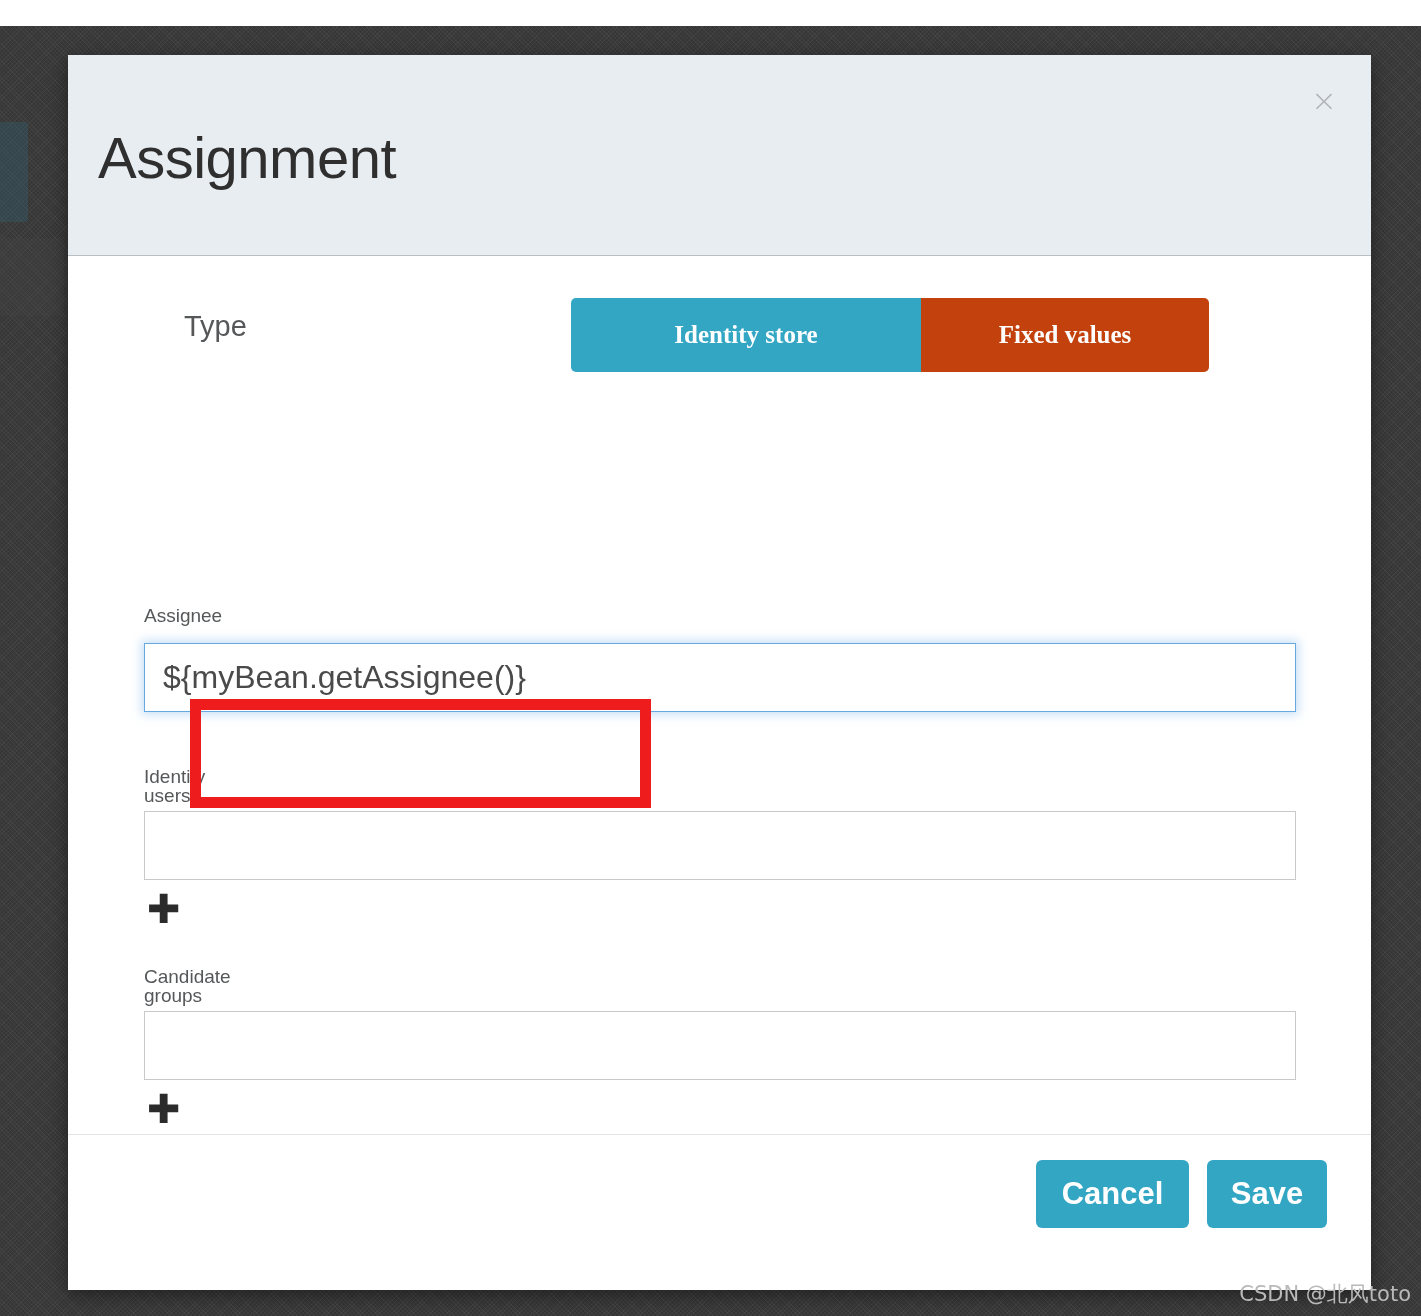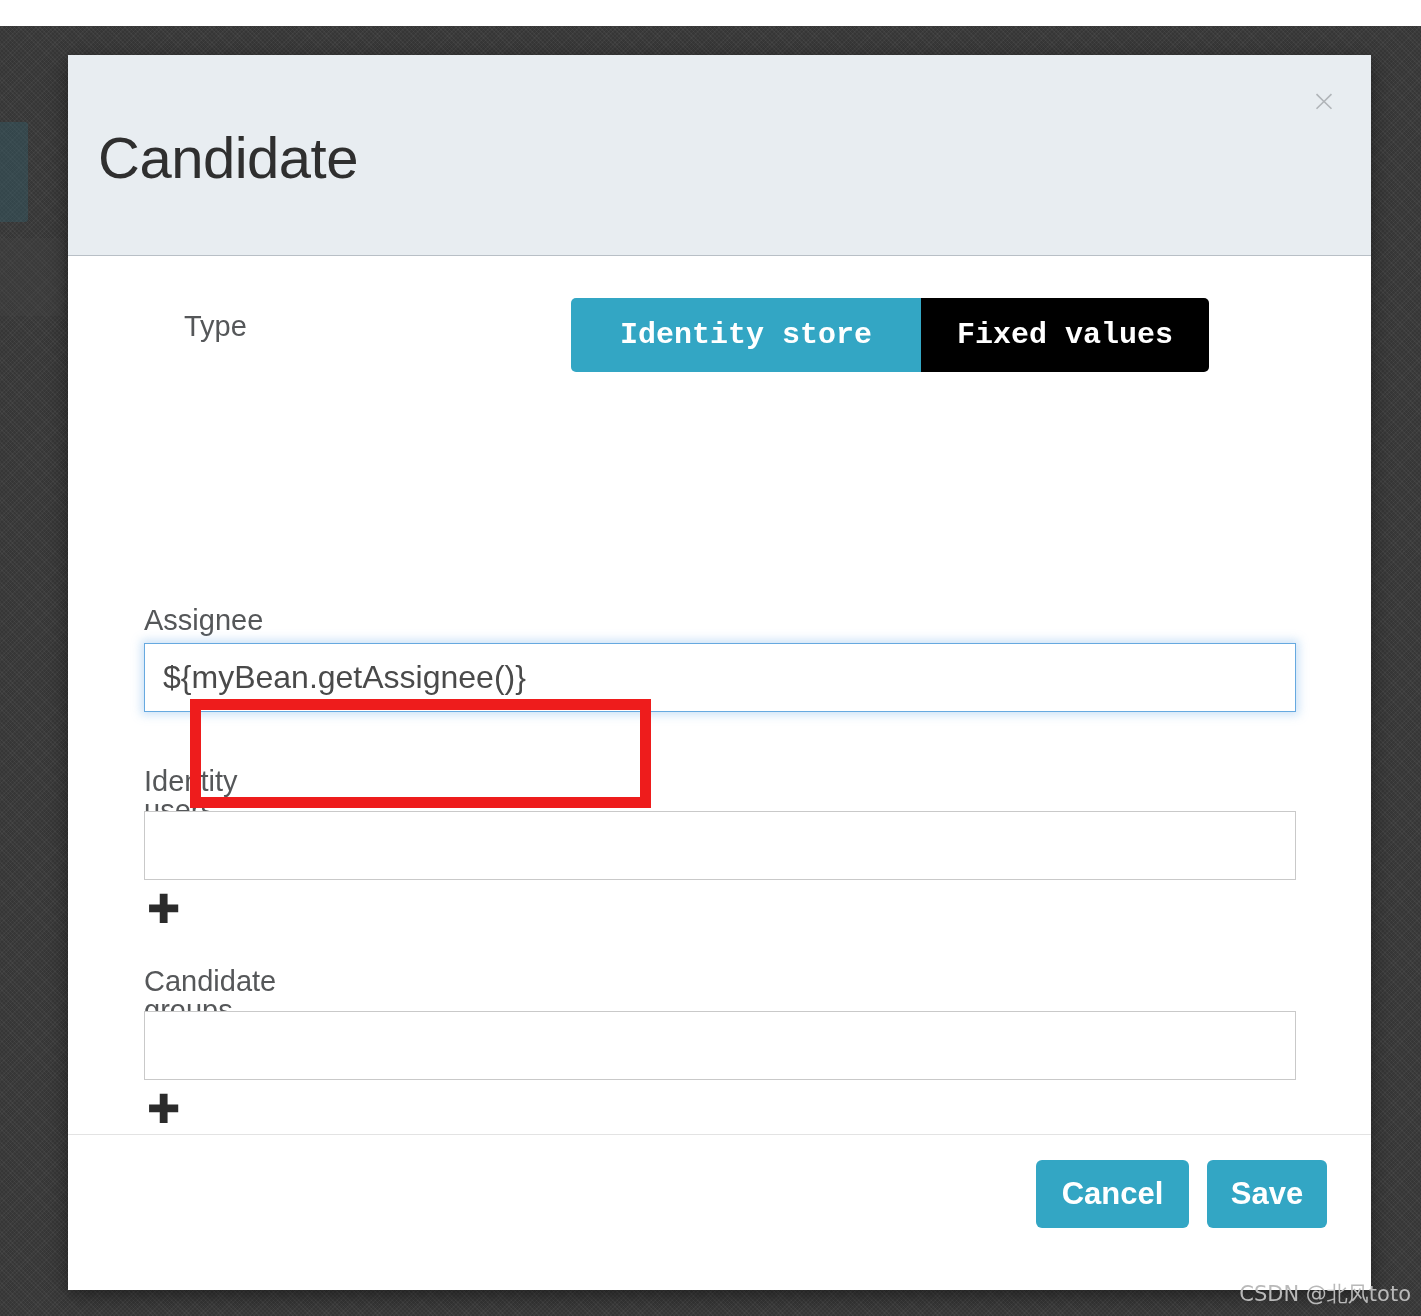--- a/index.html
+++ b/index.html
@@ -131,46 +131,46 @@
   #type-toggle-group {
     position: absolute;
     left: 492px;
     top: 0px;
     display: flex;
   }
   .toggle-btn {
     height: 74px;
     min-width: 288px;
     border: 0;
-    font-size: 30px;
+    font-size: 25px;
     font-weight: 600;
     color: #ffffff;
-    font-family: Liberation Mono, monospace;
+    font-family: Liberation Serif, serif;
     cursor: pointer;
     border-radius: 5px;
     display: flex;
     align-items: center;
     justify-content: center;
   }
   #btn-identity-store {
     background: #33a6c4;
     width: 350px;
     border-top-right-radius: 0;
     border-bottom-right-radius: 0;
   }
   #btn-fixed-values {
-    background: #000000;
+    background: #c2410c;
     width: 274px;
     border-top-left-radius: 0;
     border-bottom-left-radius: 0;
   }
 
   
   .field-label {
-    font-size: 29px;
+    font-size: 19px;
     color: #555759;
     line-height: 1;
   }
   .field-input {
     box-sizing: border-box;
     width: 1152px;
     height: 69px;
     border: 1px solid #c9c9c9;
     background: #ffffff;
     font-size: 32px;
@@ -299,21 +299,21 @@
   <div id="white-top-strip"></div>
 
   <div id="backdrop">
     <div id="backdrop-shape-a"></div>
     <div id="backdrop-shape-b"></div>
   </div>
 
   <div id="modal">
 
     <div id="modal-header">
-      <div id="modal-title">Candidate</div>
+      <div id="modal-title">Assignment</div>
       <div id="close-button">×</div>
     </div>
 
     <div id="modal-body">
 
       <div id="type-row">
         <div id="type-label" class="field-label">Type</div>
         <div id="type-toggle-group">
           <button id="btn-identity-store" class="toggle-btn">Identity store</button>
           <button id="btn-fixed-values" class="toggle-btn">Fixed values</button>

